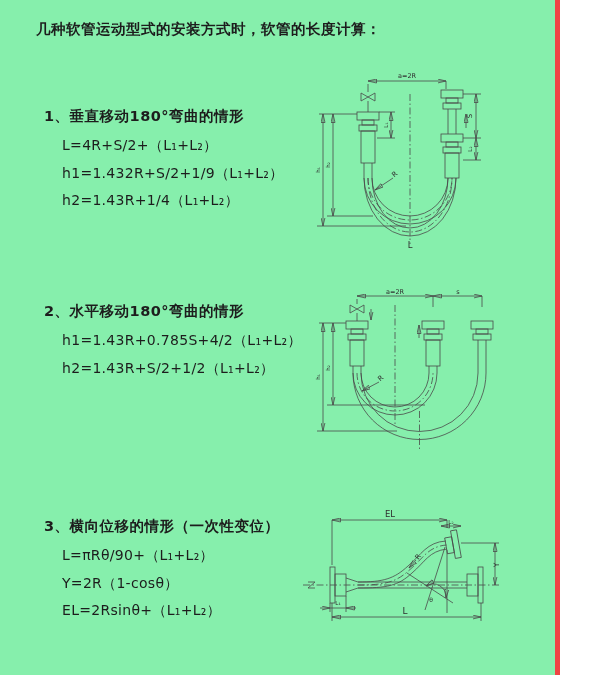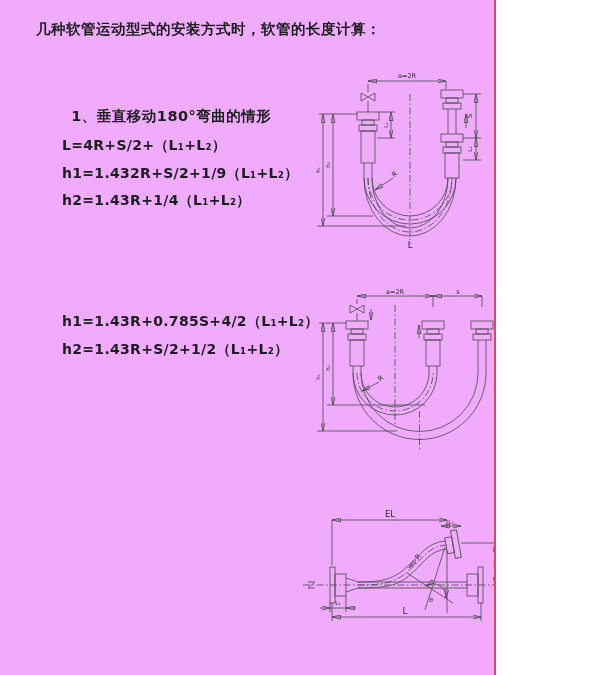--- a/index.html
+++ b/index.html
@@ -1,28 +1,28 @@
 <!DOCTYPE html>
 <html><head>
 <meta charset="utf-8">
 <style>
   html,body{margin:0;padding:0;background:#ffffff;}
   .page{
-    position:relative;width:496px;height:675px;background:#f0abfc;overflow:hidden;
+    position:relative;width:560px;height:675px;background:#86efac;overflow:hidden;
     font-family:"DejaVu Sans","Liberation Sans",sans-serif;color:#222;
-    border-right:2px solid #ef4444;box-sizing:border-box;
+    border-right:5px solid #ef4444;box-sizing:border-box;
   }
   .doc-title{
     position:absolute;left:36px;top:20px;font-size:14.5px;font-weight:600;
     letter-spacing:0.5px;color:#1d1d1d;
   }
   .sec{position:absolute;left:44px;}
-  .sec .heading{font-size:14.5px;font-weight:600;color:#1d1d1d;letter-spacing:0.5px;text-align:center;}
+  .sec .heading{font-size:14.5px;font-weight:600;color:#1d1d1d;letter-spacing:0.5px;}
   .sec .formulas{padding-left:18px;margin-top:6px;}
-  .sec .formula{font-size:14px;font-weight:700;color:#1d1d1d;line-height:27.5px;letter-spacing:0.3px;}
+  .sec .formula{font-size:14px;font-weight:400;color:#1d1d1d;line-height:27.5px;letter-spacing:0.3px;}
   #sec1{top:107px;} #sec2{top:302px;} #sec3{top:517px;}
   .diag{position:absolute;}
   .diag line,.diag path,.diag rect,.diag polyline{stroke:#4a4a4a;fill:none;stroke-width:0.8;}
   .diag .hatchfill{stroke:#4a4a4a;stroke-width:0.8;}
   .diag text{fill:#2e2e2e;stroke:none;font-family:"DejaVu Sans","Liberation Sans",sans-serif;}
   .cl{stroke-dasharray:7 2.5 1.5 2.5;stroke-width:0.7;}
 </style>
 </head>
 <body>
 
@@ -33,26 +33,35 @@
   <div class="sec" id="sec1">
     <div class="heading">1、垂直移动180°弯曲的情形</div>
     <div class="formulas">
       <div class="formula">L=4R+S/2+（L₁+L₂）</div>
       <div class="formula">h1=1.432R+S/2+1/9（L₁+L₂）</div>
       <div class="formula">h2=1.43R+1/4（L₁+L₂）</div>
     </div>
   </div>
 
   <div class="sec" id="sec2">
+    <div class="heading">2、水平移动180°弯曲的情形</div>
     <div class="formulas">
       <div class="formula">h1=1.43R+0.785S+4/2（L₁+L₂）</div>
       <div class="formula">h2=1.43R+S/2+1/2（L₁+L₂）</div>
     </div>
   </div>
 
+  <div class="sec" id="sec3">
+    <div class="heading">3、横向位移的情形（一次性变位）</div>
+    <div class="formulas">
+      <div class="formula">L=πRθ/90+（L₁+L₂）</div>
+      <div class="formula">Y=2R（1-cosθ）</div>
+      <div class="formula">EL=2Rsinθ+（L₁+L₂）</div>
+    </div>
+  </div>
 
   <svg class="diag" style="left:300px;top:66px;" width="290" height="197" viewBox="0 0 290 197">
     <defs>
       <marker id="ar1" markerUnits="userSpaceOnUse" markerWidth="9" markerHeight="5" viewBox="0 0 9 5" refX="8.5" refY="2.5" orient="auto-start-reverse">
         <path d="M0,0.5 L8.5,2.5 L0,4.5 Z" fill="#4a4a4a" stroke="none"></path>
       </marker>
       <pattern id="hz1" patternUnits="userSpaceOnUse" width="3.5" height="3.5">
         <path d="M0,3.5 L3.5,0 M0,0 L3.5,3.5" stroke="#6a6a6a" stroke-width="0.4"></path>
       </pattern>
     </defs>

